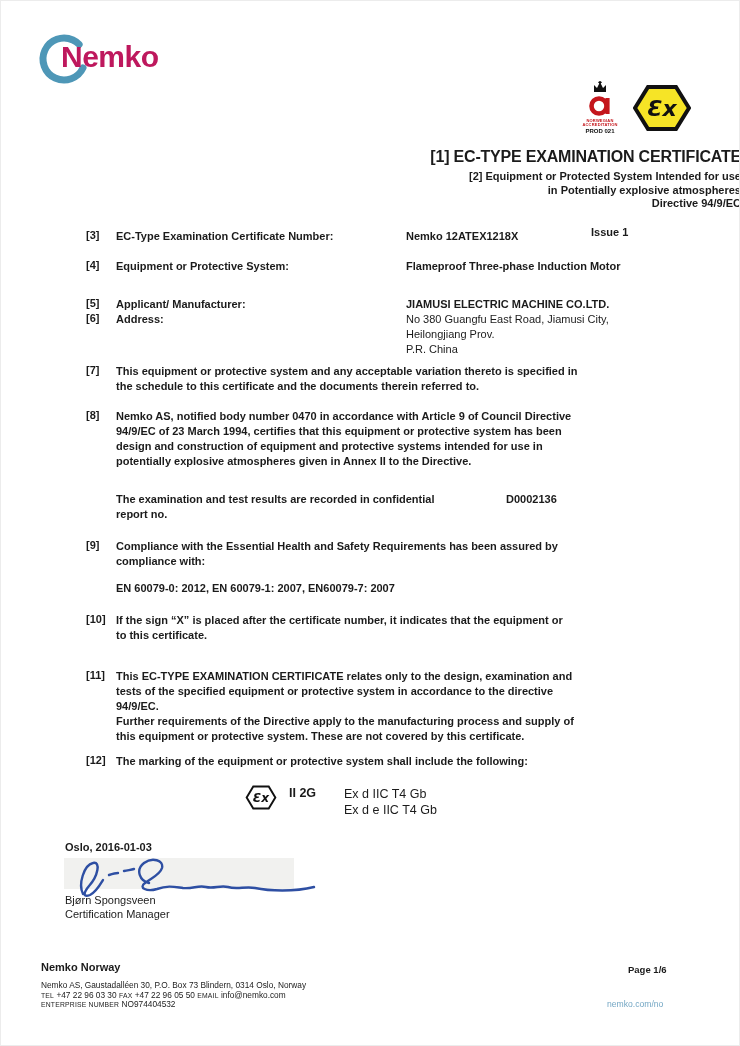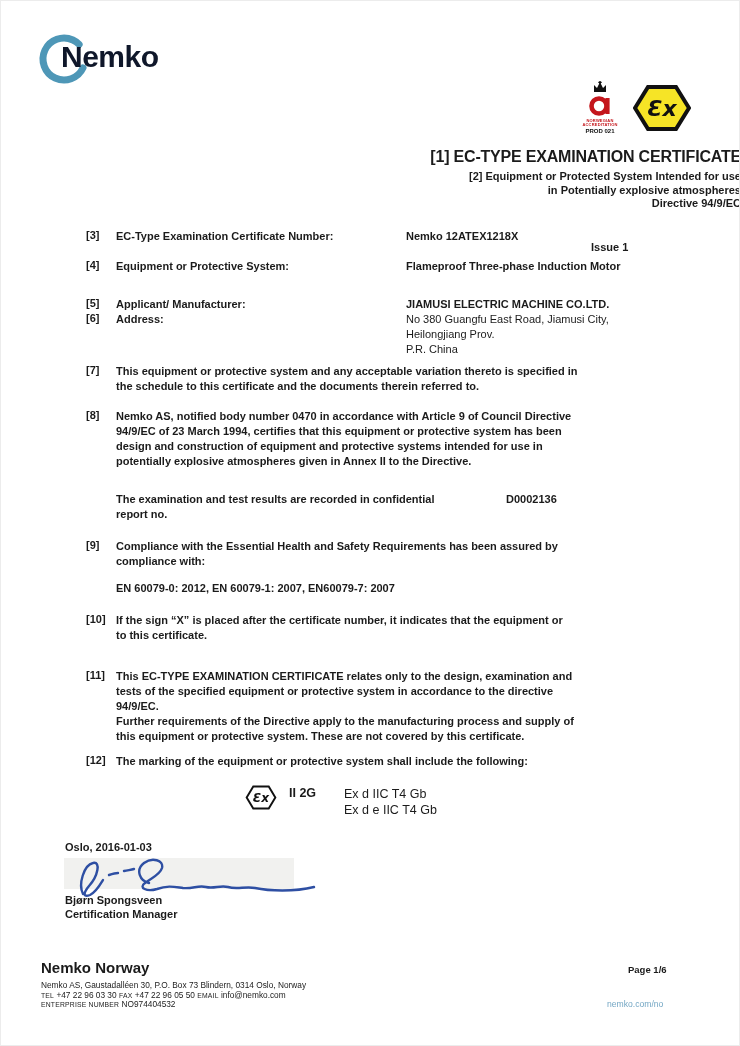--- a/index.html
+++ b/index.html
@@ -7,21 +7,21 @@
   body { font-family:"Liberation Sans", sans-serif; color:#1b1b1b; }
   .page {
     position:relative; width:740px; height:1046px; background:#ffffff;
     border:1px solid #ececec; overflow:hidden;
   }
 
   
   .logo { position:absolute; left:36px; top:30px; width:130px; height:58px; }
   .logo svg { position:absolute; left:0; top:0; }
   .logo-text { position:absolute; left:24px; top:9px; font-size:30px; font-weight:bold;
-               color:#0f172a; letter-spacing:-0.5px; }
+               color:#be185d; letter-spacing:-0.5px; }
 
   
   .marks { position:absolute; right:48px; top:80px; display:flex; align-items:flex-start; gap:10px; }
   .accr { width:46px; text-align:center; line-height:1; }
   .accr .crown { display:block; margin:0 auto; }
   .accr .red-a { display:block; margin:1px auto 1px; }
   .accr-line { font-size:4px; font-weight:bold; color:#c4161c; letter-spacing:0.2px; }
   .accr-prod { font-size:6px; font-weight:bold; color:#111; margin-top:1px; }
   .atex-hex { margin-top:4px; }
 
@@ -45,25 +45,25 @@
   .marking { position:absolute; left:0; top:781px; width:740px; height:40px; }
   .marking .hex { position:absolute; left:244px; top:2px; }
   .marking .group { position:absolute; left:288px; top:4px; font-size:12.5px; font-weight:bold; }
   .marking .codes { position:absolute; left:343px; top:4px; font-size:12.5px; font-weight:normal; line-height:16px; }
   .marking .codes div { white-space:nowrap; }
 
   
   .place-date { position:absolute; left:64px; top:840px; font-size:11px; font-weight:bold; }
   .sig-bg { position:absolute; left:63px; top:857px; width:230px; height:31px; background:#f1f1ef; }
   .sig-svg { position:absolute; left:66px; top:853px; }
-  .signer { position:absolute; left:64px; top:893px; font-size:11px; font-weight:bold; line-height:13.5px; }
+  .signer { position:absolute; left:64px; top:893px; font-size:11px; font-weight:normal; line-height:13.5px; }
 
   
   .footer-left { position:absolute; left:40px; top:962px; font-size:8.3px; line-height:9.8px; color:#1b1b1b; }
-  .footer-company { font-size:15px; font-weight:bold; margin-bottom:8px; }
+  .footer-company { font-size:11px; font-weight:bold; margin-bottom:8px; }
   .sc { font-size:6.8px; letter-spacing:0.2px; }
   .footer-right-page { position:absolute; left:627px; top:963px; font-size:9.5px; font-weight:bold; }
   .website { position:absolute; left:606px; top:998px; font-size:8.6px; color:#74a7c4; text-decoration:none; }
 </style>
 </head>
 <body>
 
 <div class="page">
 
   <div class="logo">
@@ -103,21 +103,21 @@
     </div>
   </div>
 
   <div class="para" style="top:228px">
     <span class="num">[3]</span>
     <div class="lines">
         <div>EC-Type Examination Certificate Number:</div>
       </div>
   </div>
   <div class="val-col" style="top:228px">Nemko 12ATEX1218X</div>
-  <div class="issue" style="top:240px">Issue 1</div>
+  <div class="issue" style="top:225px">Issue 1</div>
 
   <div class="para" style="top:258px">
     <span class="num">[4]</span>
     <div class="lines">
         <div>Equipment or Protective System:</div>
       </div>
   </div>
   <div class="val-col" style="top:258px">Flameproof Three-phase Induction Motor</div>
 
   <div class="para" style="top:296px">

